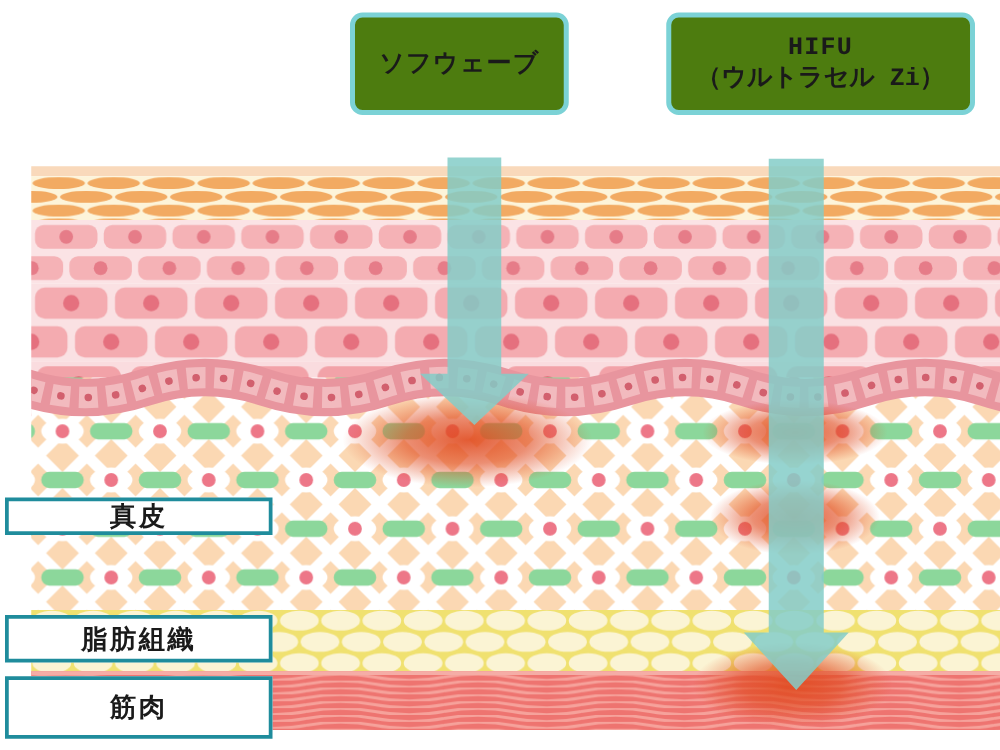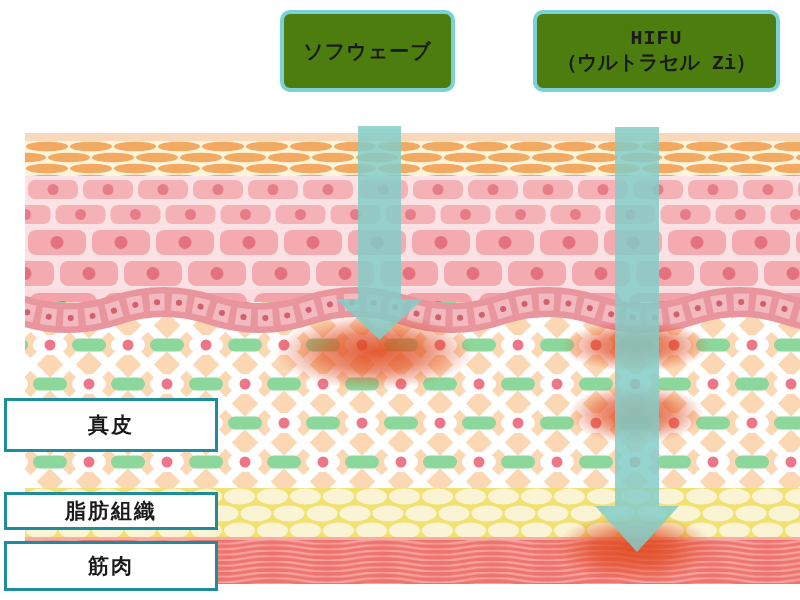--- a/index.html
+++ b/index.html
@@ -18,21 +18,21 @@
   .treat-box .l2{font-size:20px;line-height:1.25;}
   #box-sofwave{left:280px;width:175px;}
   #box-hifu{left:533px;width:247px;font-family:Liberation Mono, monospace;}
   .layer-label{
     position:absolute;left:4px;width:214px;background:#ffffff;
     border:3px solid #1f8c9c;box-sizing:border-box;
     display:flex;align-items:center;justify-content:center;
     font-weight:bold;font-size:21px;letter-spacing:2px;
   }
   #lbl-epidermis{top:252px;height:37px;}
-  #lbl-dermis{top:398px;height:54px;}
+  #lbl-dermis{top:398px;height:30px;}
   #lbl-fat{top:492px;height:38px;}
   #lbl-muscle{top:541px;height:50px;}
 </style>
 </head>
 <body>
 
 <div class="stage">
 
   <svg width="800" height="600" viewBox="0 0 800 600">
     <defs>

